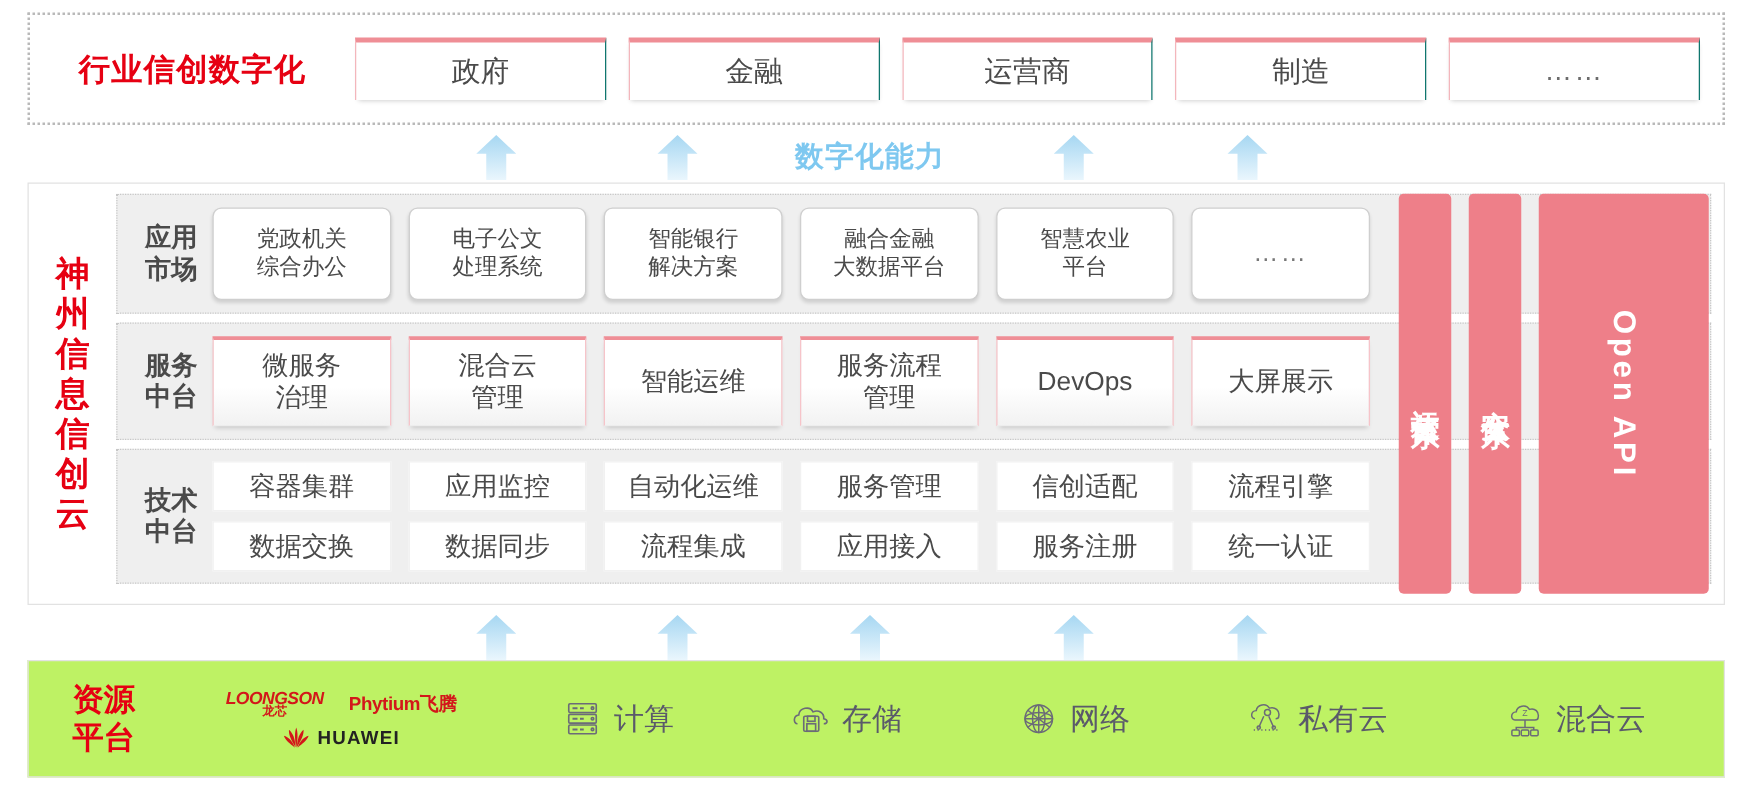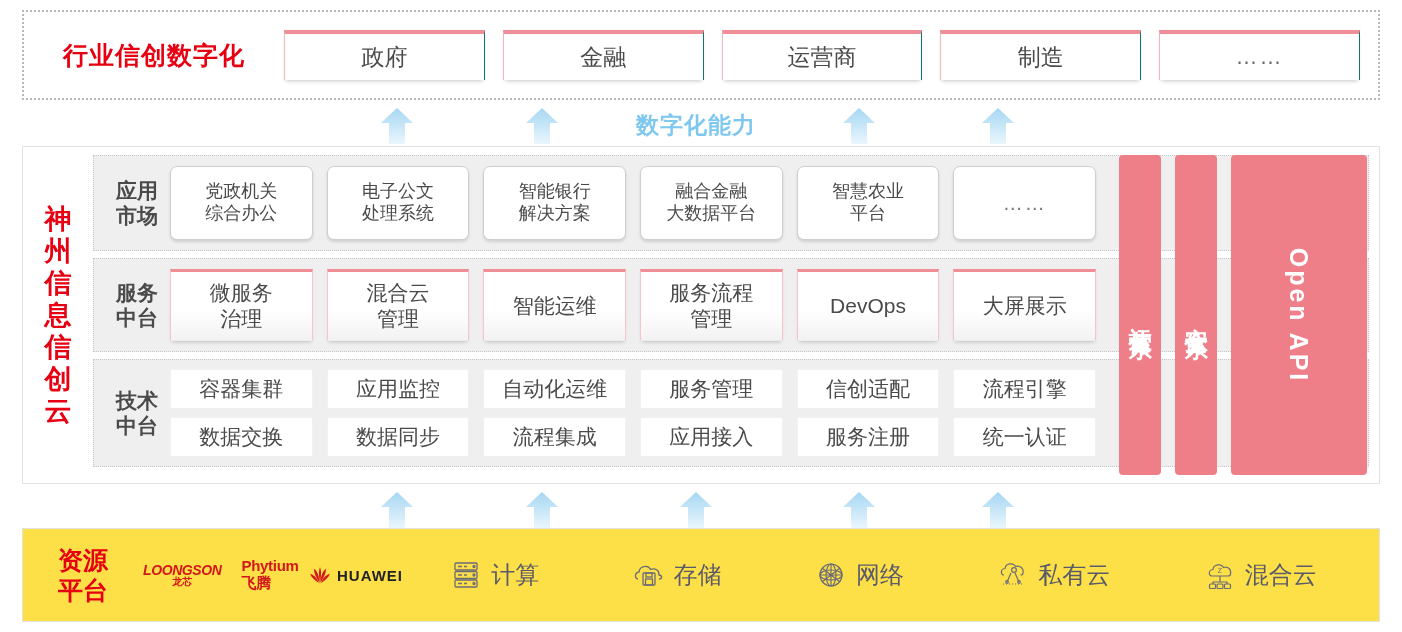--- a/index.html
+++ b/index.html
@@ -133,30 +133,30 @@
     writing-mode:vertical-rl; text-orientation:upright; letter-spacing:3px;
   }
   .pillar .rtext{
     font-size:25px; letter-spacing:3px;
     transform:rotate(90deg); white-space:nowrap;
   }
 
   
   .resource-panel{
     position:absolute; left:22px; top:528px; width:1358px; height:94px;
-    border:1px solid #e2e2e2; background:#fde047;
+    border:1px solid #e2e2e2; background:#bef264;
     display:flex; align-items:center;
   }
   .res-title{
     width:120px; flex:0 0 120px; text-align:center;
     color:#e60012; font-weight:bold; font-size:25px; line-height:1.22;
   }
   .vendor-logos{
     width:260px; flex:0 0 260px;
-    display:flex; flex-direction:row; align-items:center; justify-content:flex-start; gap:6px;
+    display:flex; flex-direction:column; align-items:center; justify-content:flex-start; gap:6px;
   }
   .vendor-line{ display:flex; align-items:center; gap:20px; }
   .logo-loongson{ display:flex; flex-direction:column; align-items:center; line-height:1; }
   .logo-loongson .en{
     font-size:14px; font-weight:bold; font-style:italic; color:#d3171a; letter-spacing:-.4px;
   }
   .logo-loongson .cn{ font-size:10px; color:#d3171a; font-weight:bold; }
   .logo-phytium{
     font-size:15px; font-weight:bold; color:#d3171a; letter-spacing:-.3px;
   }

